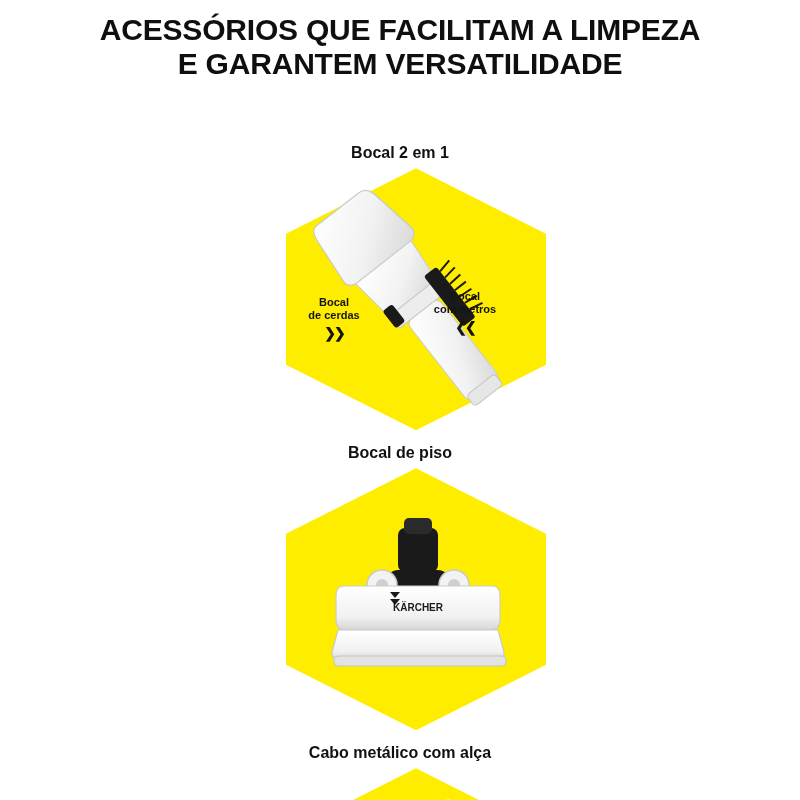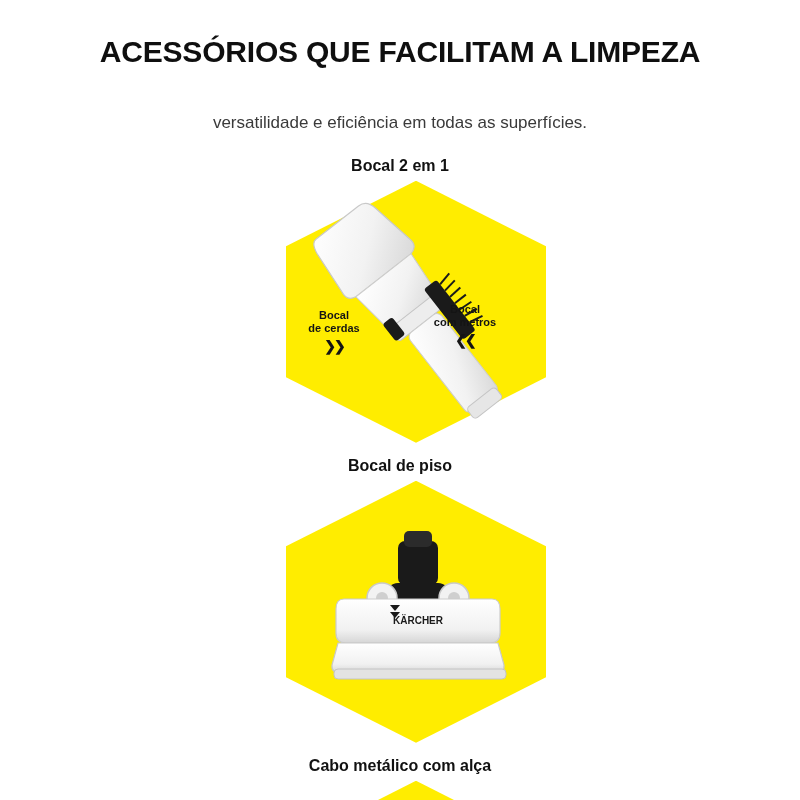--- a/index.html
+++ b/index.html
@@ -15,21 +15,21 @@
   .page {
     position: relative;
     width: 800px;
     height: 800px;
     background: #ffffff;
     box-sizing: border-box;
   }
 
   
   .header {
-    padding-top: 35px;
+    padding-top: 13px;
     text-align: center;
   }
   .title {
     font-size: 30px;
     line-height: 1.12;
     font-weight: bold;
     color: #0f0f0f;
     letter-spacing: -0.2px;
     margin: 0 auto;
     max-width: 640px;
@@ -115,24 +115,24 @@
   }
 </style>
 </head>
 <body>
 
 <div class="page">
 
   <div class="header">
     <h1 class="title">
       <span>ACESSÓRIOS QUE FACILITAM A LIMPEZA</span><br>
+      <span>E GARANTEM VERSATILIDADE</span>
     </h1>
     <p class="subtitle">
       <br>
-      <span>versatilidade e eficiência em todas as superfícies.</span>
     </p>
   </div>
 
   <div class="grid">
 
     <div class="cell">
       <div class="cell-title">Bocal 2 em 1</div>
       <div class="hexwrap">
         <div class="hex"></div>
         <svg class="art" viewBox="0 0 260 262">

